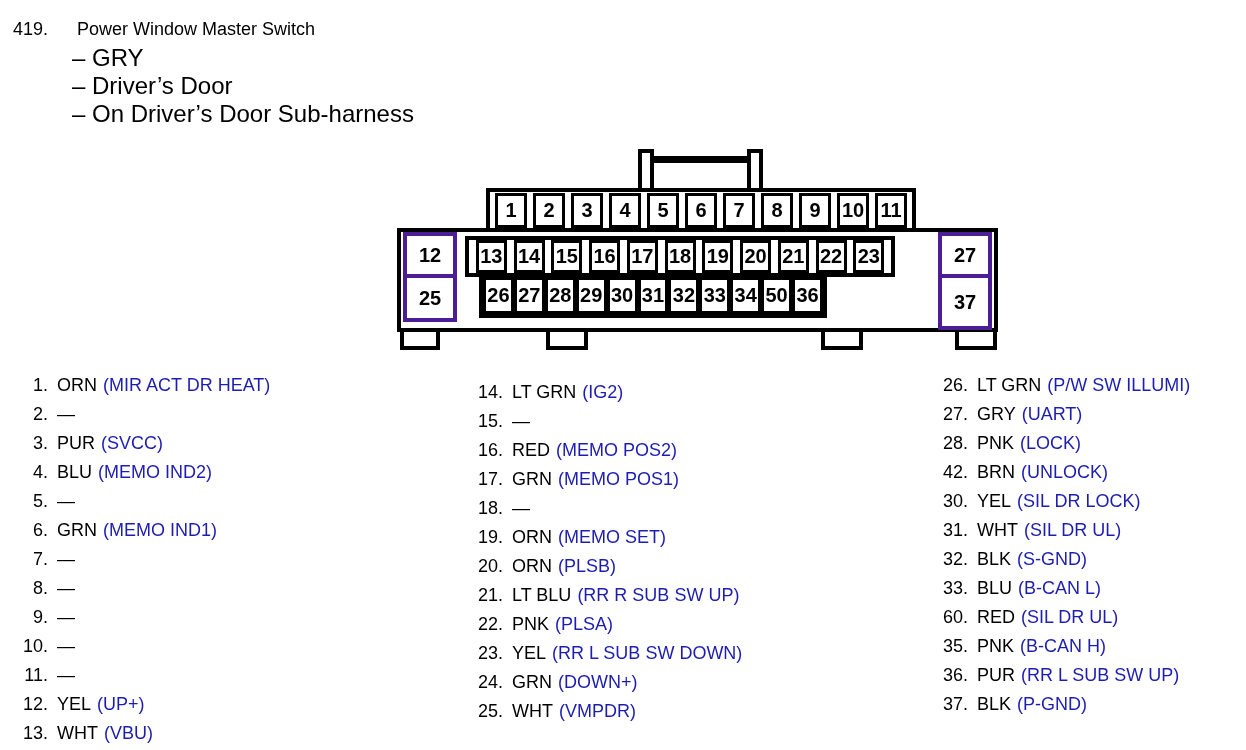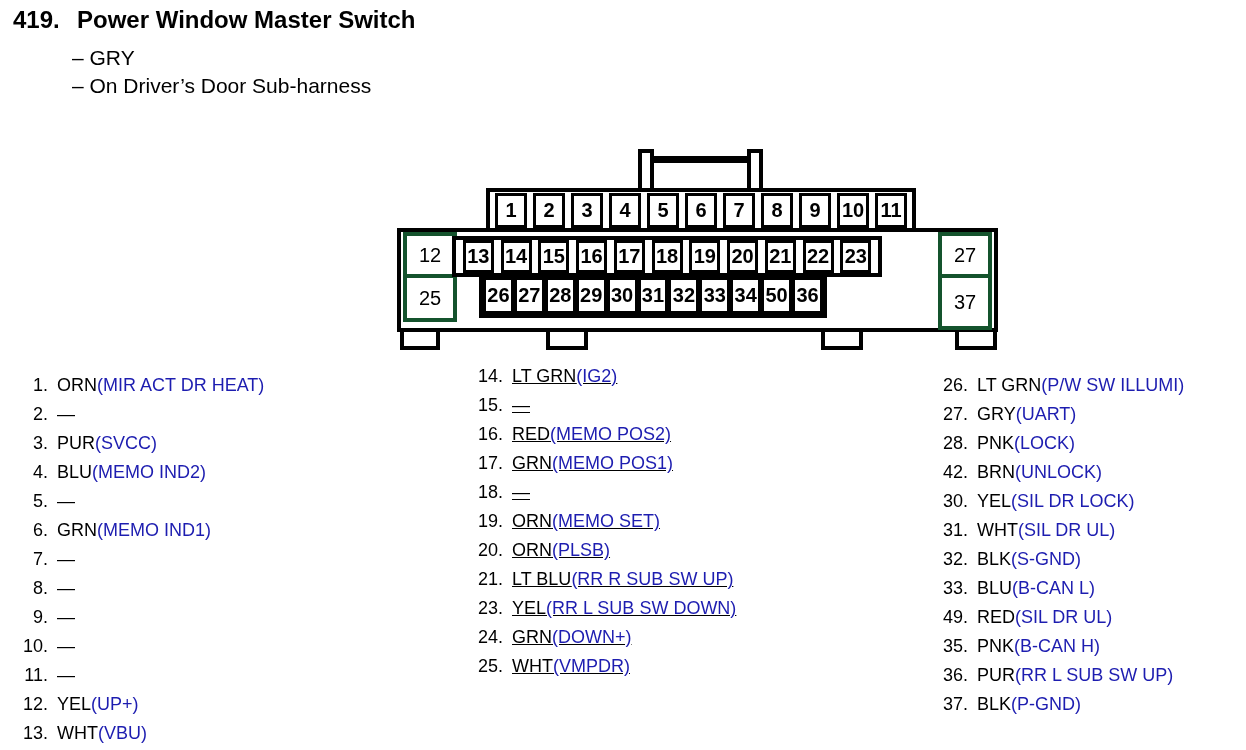--- a/index.html
+++ b/index.html
@@ -5,23 +5,23 @@
   :root { --signal-blue: #1d1db0; --ink: #000000; }
   * { box-sizing: border-box; }
   html, body { margin: 0; padding: 0; background: #ffffff; }
   .page {
     position: relative; width: 1246px; height: 750px;
     background: #ffffff; color: var(--ink);
     font-family: "Liberation Sans", sans-serif; overflow: hidden;
   }
 
   
-  .fig-header { position: absolute; left: 13px; top: 8px; display: flex; font-weight: bold; font-size: 24px; line-height: 24px; }
+  .fig-header { position: absolute; left: 13px; top: 17px; display: flex; font-weight: normal; font-size: 18px; line-height: 24px; }
   .fig-num { width: 64px; }
-  .details { position: absolute; left: 72px; top: 44px; margin: 0; padding: 0; list-style: none; font-size: 21px; line-height: 28px; }
+  .details { position: absolute; left: 72px; top: 44px; margin: 0; padding: 0; list-style: none; font-size: 24px; line-height: 28px; }
 
   
   .connector { position: absolute; left: 397px; top: 148px; width: 601px; height: 210px; }
   .post { position: absolute; top: 1px; width: 16px; height: 44px; border: 4px solid #000; background: #fff; z-index: 2; }
   .post-left { left: 241px; }
   .post-right { left: 350px; }
   .handle-bar { position: absolute; left: 248px; top: 8px; width: 110px; height: 7px; background: #000; z-index: 1; }
 
   .top-strip {
     position: absolute; left: 89px; top: 40px; width: 430px; height: 44px;
@@ -32,65 +32,66 @@
     width: 32px; height: 35px; border: 3px solid #000; background: #fff;
     display: flex; align-items: center; justify-content: center;
     font-weight: bold; font-size: 20px;
   }
 
   .conn-body {
     position: absolute; left: 0; top: 80px; width: 601px; height: 104px;
     border: 4px solid #000; background: #fff;
   }
   .corner {
-    position: absolute; width: 54px; height: 46px; border: 4px solid #14532d; background: #fff;
-    display: flex; align-items: center; justify-content: center; font-weight: normal; font-size: 20px;
+    position: absolute; width: 54px; height: 46px; border: 4px solid #4c1d95; background: #fff;
+    display: flex; align-items: center; justify-content: center; font-weight: bold; font-size: 20px;
   }
   .corner-12 { left: 2px; top: 0; }
   .corner-25 { left: 2px; top: 42px; height: 48px; }
   .corner-24 { right: 2px; top: 0; }
   .corner-37 { right: 2px; top: 42px; height: 56px; }
 
   .grp {
     position: absolute; border: 4px solid #000; background: #fff;
     display: flex; justify-content: space-evenly; align-items: stretch;
   }
-  .grp-mid { left: 51px; top: 4px; width: 430px; height: 41px; }
+  .grp-mid { left: 64px; top: 4px; width: 430px; height: 41px; }
   .grp-bot { left: 78px; top: 41px; width: 348px; height: 45px; justify-content: space-between; }
   .grp .pin-box { width: 31px; height: 100%; }
 
   .tab { position: absolute; top: 184px; height: 18px; border: 4px solid #000; border-top: none; background: #fff; }
   .tab-a { left: 3px;   width: 40px; }
   .tab-b { left: 149px; width: 42px; }
   .tab-c { left: 424px; width: 42px; }
   .tab-d { left: 558px; width: 42px; }
 
   
   .pin-col { position: absolute; margin: 0; padding: 0; list-style: none; font-size: 18px; }
   .pin-col li { height: 29px; line-height: 29px; white-space: nowrap; }
   .col-1 { left: 14px;  top: 371px; }
-  .col-2 { left: 473px; top: 362px; text-decoration: underline; }
+  .col-2 { left: 473px; top: 378px; }
   .col-3 { left: 938px; top: 371px; }
   .num { display: inline-block; width: 34px; text-align: right; margin-right: 9px; }
   .col-2 .num, .col-3 .num { width: 30px; }
   .wire { color: var(--ink); }
-  .signal { color: var(--signal-blue); }
+  .signal { color: var(--signal-blue); margin-left: 6px; }
 </style>
 </head>
 <body>
 
 <div class="page">
 
   <div class="fig-header">
     <span class="fig-num">419.</span>
     <span class="fig-title">Power Window Master Switch</span>
   </div>
 
   <ul class="details">
     <li>– GRY</li>
+    <li>– Driver’s Door</li>
     <li>– On Driver’s Door Sub-harness</li>
   </ul>
 
   <div class="connector">
     <div class="handle-bar"></div>
     <div class="post post-left"></div>
     <div class="post post-right"></div>
 
     <div class="top-strip">
         <div class="pin-box">1</div>
@@ -162,32 +163,33 @@
     </ul>
   <ul class="pin-col col-2">
       <li><span class="num">14.</span><span class="wire">LT GRN</span><span class="signal">(IG2)</span></li>
       <li><span class="num">15.</span><span class="wire">—</span></li>
       <li><span class="num">16.</span><span class="wire">RED</span><span class="signal">(MEMO POS2)</span></li>
       <li><span class="num">17.</span><span class="wire">GRN</span><span class="signal">(MEMO POS1)</span></li>
       <li><span class="num">18.</span><span class="wire">—</span></li>
       <li><span class="num">19.</span><span class="wire">ORN</span><span class="signal">(MEMO SET)</span></li>
       <li><span class="num">20.</span><span class="wire">ORN</span><span class="signal">(PLSB)</span></li>
       <li><span class="num">21.</span><span class="wire">LT BLU</span><span class="signal">(RR R SUB SW UP)</span></li>
+      <li><span class="num">22.</span><span class="wire">PNK</span><span class="signal">(PLSA)</span></li>
       <li><span class="num">23.</span><span class="wire">YEL</span><span class="signal">(RR L SUB SW DOWN)</span></li>
       <li><span class="num">24.</span><span class="wire">GRN</span><span class="signal">(DOWN+)</span></li>
       <li><span class="num">25.</span><span class="wire">WHT</span><span class="signal">(VMPDR)</span></li>
     </ul>
   <ul class="pin-col col-3">
       <li><span class="num">26.</span><span class="wire">LT GRN</span><span class="signal">(P/W SW ILLUMI)</span></li>
       <li><span class="num">27.</span><span class="wire">GRY</span><span class="signal">(UART)</span></li>
       <li><span class="num">28.</span><span class="wire">PNK</span><span class="signal">(LOCK)</span></li>
       <li><span class="num">42.</span><span class="wire">BRN</span><span class="signal">(UNLOCK)</span></li>
       <li><span class="num">30.</span><span class="wire">YEL</span><span class="signal">(SIL DR LOCK)</span></li>
       <li><span class="num">31.</span><span class="wire">WHT</span><span class="signal">(SIL DR UL)</span></li>
       <li><span class="num">32.</span><span class="wire">BLK</span><span class="signal">(S-GND)</span></li>
       <li><span class="num">33.</span><span class="wire">BLU</span><span class="signal">(B-CAN L)</span></li>
-      <li><span class="num">49.</span><span class="wire">RED</span><span class="signal">(SIL DR UL)</span></li>
+      <li><span class="num">60.</span><span class="wire">RED</span><span class="signal">(SIL DR UL)</span></li>
       <li><span class="num">35.</span><span class="wire">PNK</span><span class="signal">(B-CAN H)</span></li>
       <li><span class="num">36.</span><span class="wire">PUR</span><span class="signal">(RR L SUB SW UP)</span></li>
       <li><span class="num">37.</span><span class="wire">BLK</span><span class="signal">(P-GND)</span></li>
     </ul>
 
 </div>
 
 </body></html>

